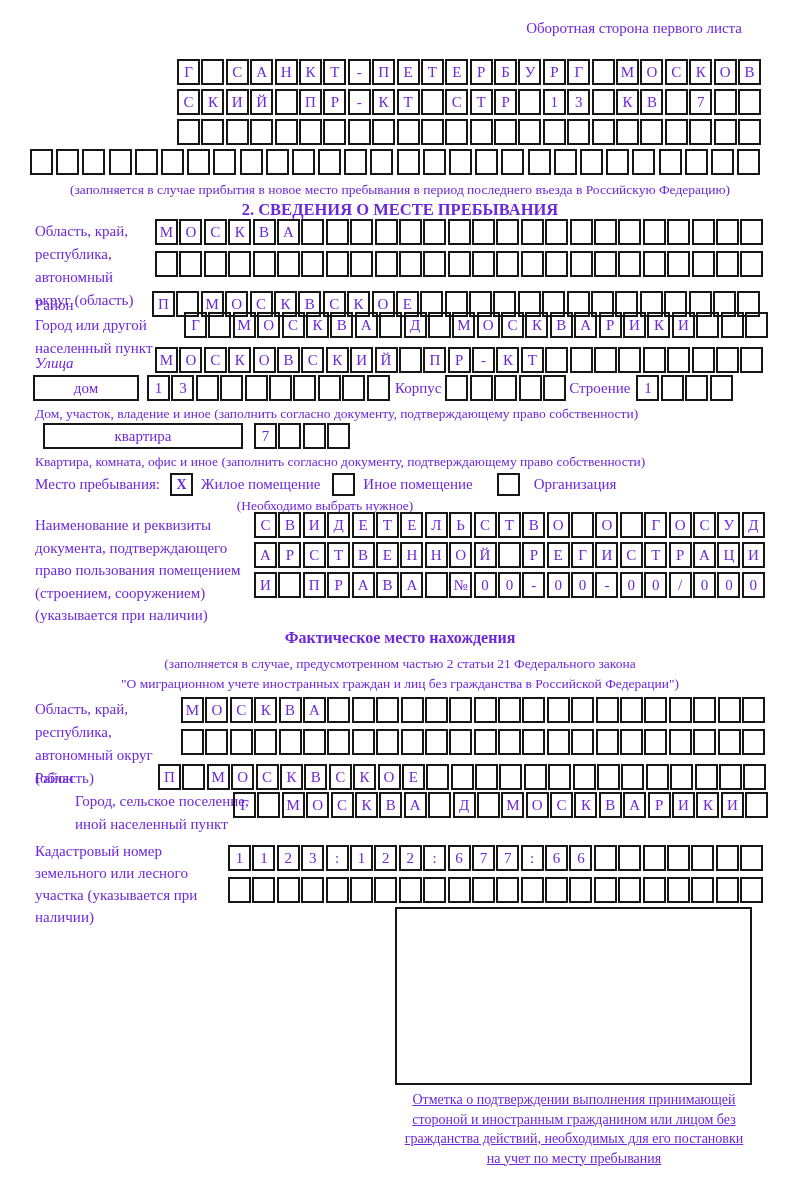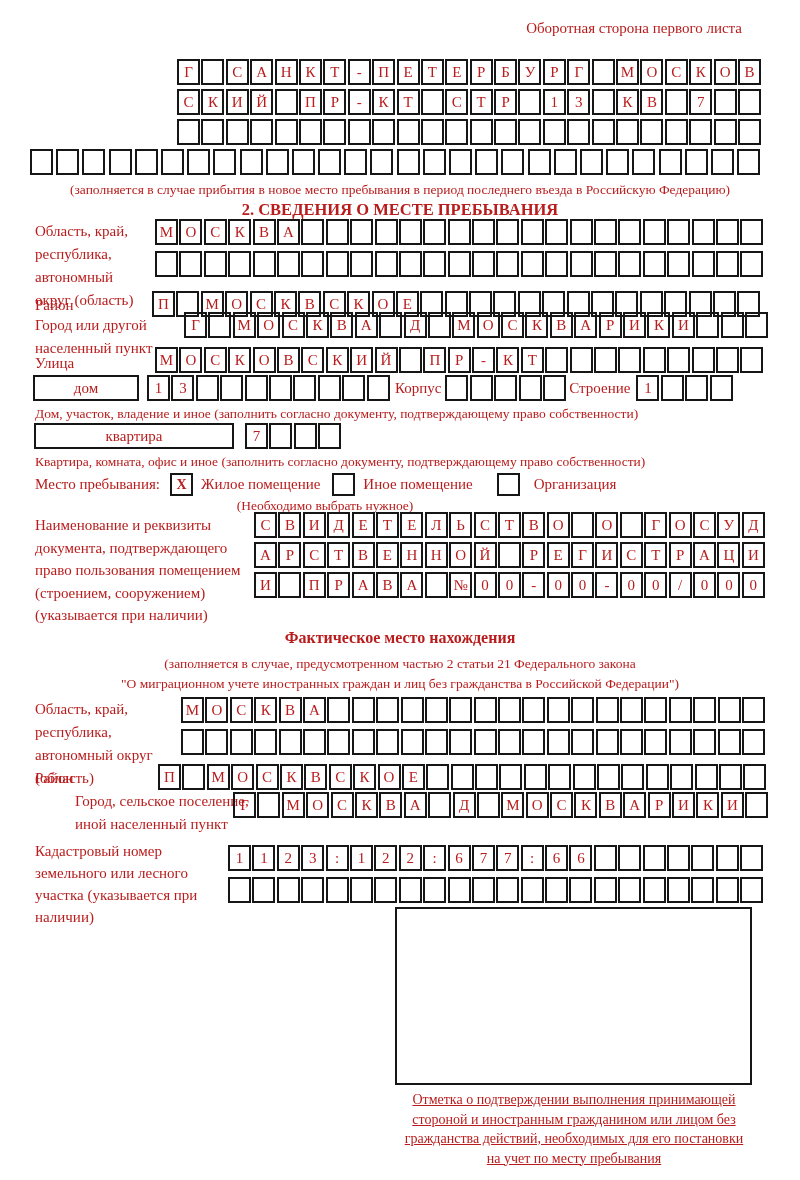--- a/index.html
+++ b/index.html
@@ -1,17 +1,17 @@
 <!DOCTYPE html>
 <html><head>
 <meta charset="utf-8">
 <style>
   html,body{margin:0;padding:0;background:#fff;}
   .page{position:relative;width:800px;height:1180px;background:#fff;
-        font-family:"Liberation Serif","DejaVu Serif",serif;color:#b91c1c;overflow:hidden;}
+        font-family:"Liberation Serif","DejaVu Serif",serif;color:#6d28d9;overflow:hidden;}
   .abs{position:absolute;}
   .lbl{font-size:15px;line-height:23px;}
   .cap{font-size:13.5px;line-height:18px;white-space:nowrap;}
   .ttl{font-weight:bold;font-size:16.5px;text-align:center;left:0;right:0;}
   .center{left:0;right:0;text-align:center;}
   .cells{display:flex;}
   .cell{flex:none;width:19px;height:22px;border:2px solid #161616;margin-right:1.4px;
         text-align:center;font-size:15px;line-height:22px;}
   .gapwide .cell{margin-right:3.2px;}
   .frow{display:flex;align-items:center;}
@@ -247,21 +247,21 @@
       <span class="cell">А</span>
       <span class="cell">Р</span>
       <span class="cell">И</span>
       <span class="cell">К</span>
       <span class="cell">И</span>
       <span class="cell"></span>
       <span class="cell"></span>
       <span class="cell"></span>
     </div>
 
-  <div class="abs lbl" style="left:35px;top:352px;">Улица</div>
+  <div class="abs lbl" style="left:35px;top:352px;font-style:italic;">Улица</div>
   <div class="abs cells" style="left:155px;top:347px;">
       <span class="cell">М</span>
       <span class="cell">О</span>
       <span class="cell">С</span>
       <span class="cell">К</span>
       <span class="cell">О</span>
       <span class="cell">В</span>
       <span class="cell">С</span>
       <span class="cell">К</span>
       <span class="cell">И</span>
@@ -308,21 +308,21 @@
     <div class="ftext" style="margin-left:2px;">Строение</div>
     <div class="cells" style="margin-left:6px;">
         <span class="cell">1</span>
         <span class="cell"></span>
         <span class="cell"></span>
         <span class="cell"></span>
       </div>
   </div>
   <div class="abs cap" style="left:35px;top:405px;">Дом, участок, владение и иное (заполнить согласно документу, подтверждающему право собственности)</div>
 
-  <div class="abs frow" style="left:34px;top:423px;justify-content:center;">
+  <div class="abs frow" style="left:43px;top:423px;justify-content:center;">
     <div class="wbox" style="width:196px;">квартира</div>
     <div class="cells" style="margin-left:11px;">
         <span class="cell">7</span>
         <span class="cell"></span>
         <span class="cell"></span>
         <span class="cell"></span>
       </div>
   </div>
   <div class="abs cap" style="left:35px;top:453px;">Квартира, комната, офис и иное (заполнить согласно документу, подтверждающему право собственности)</div>
 

